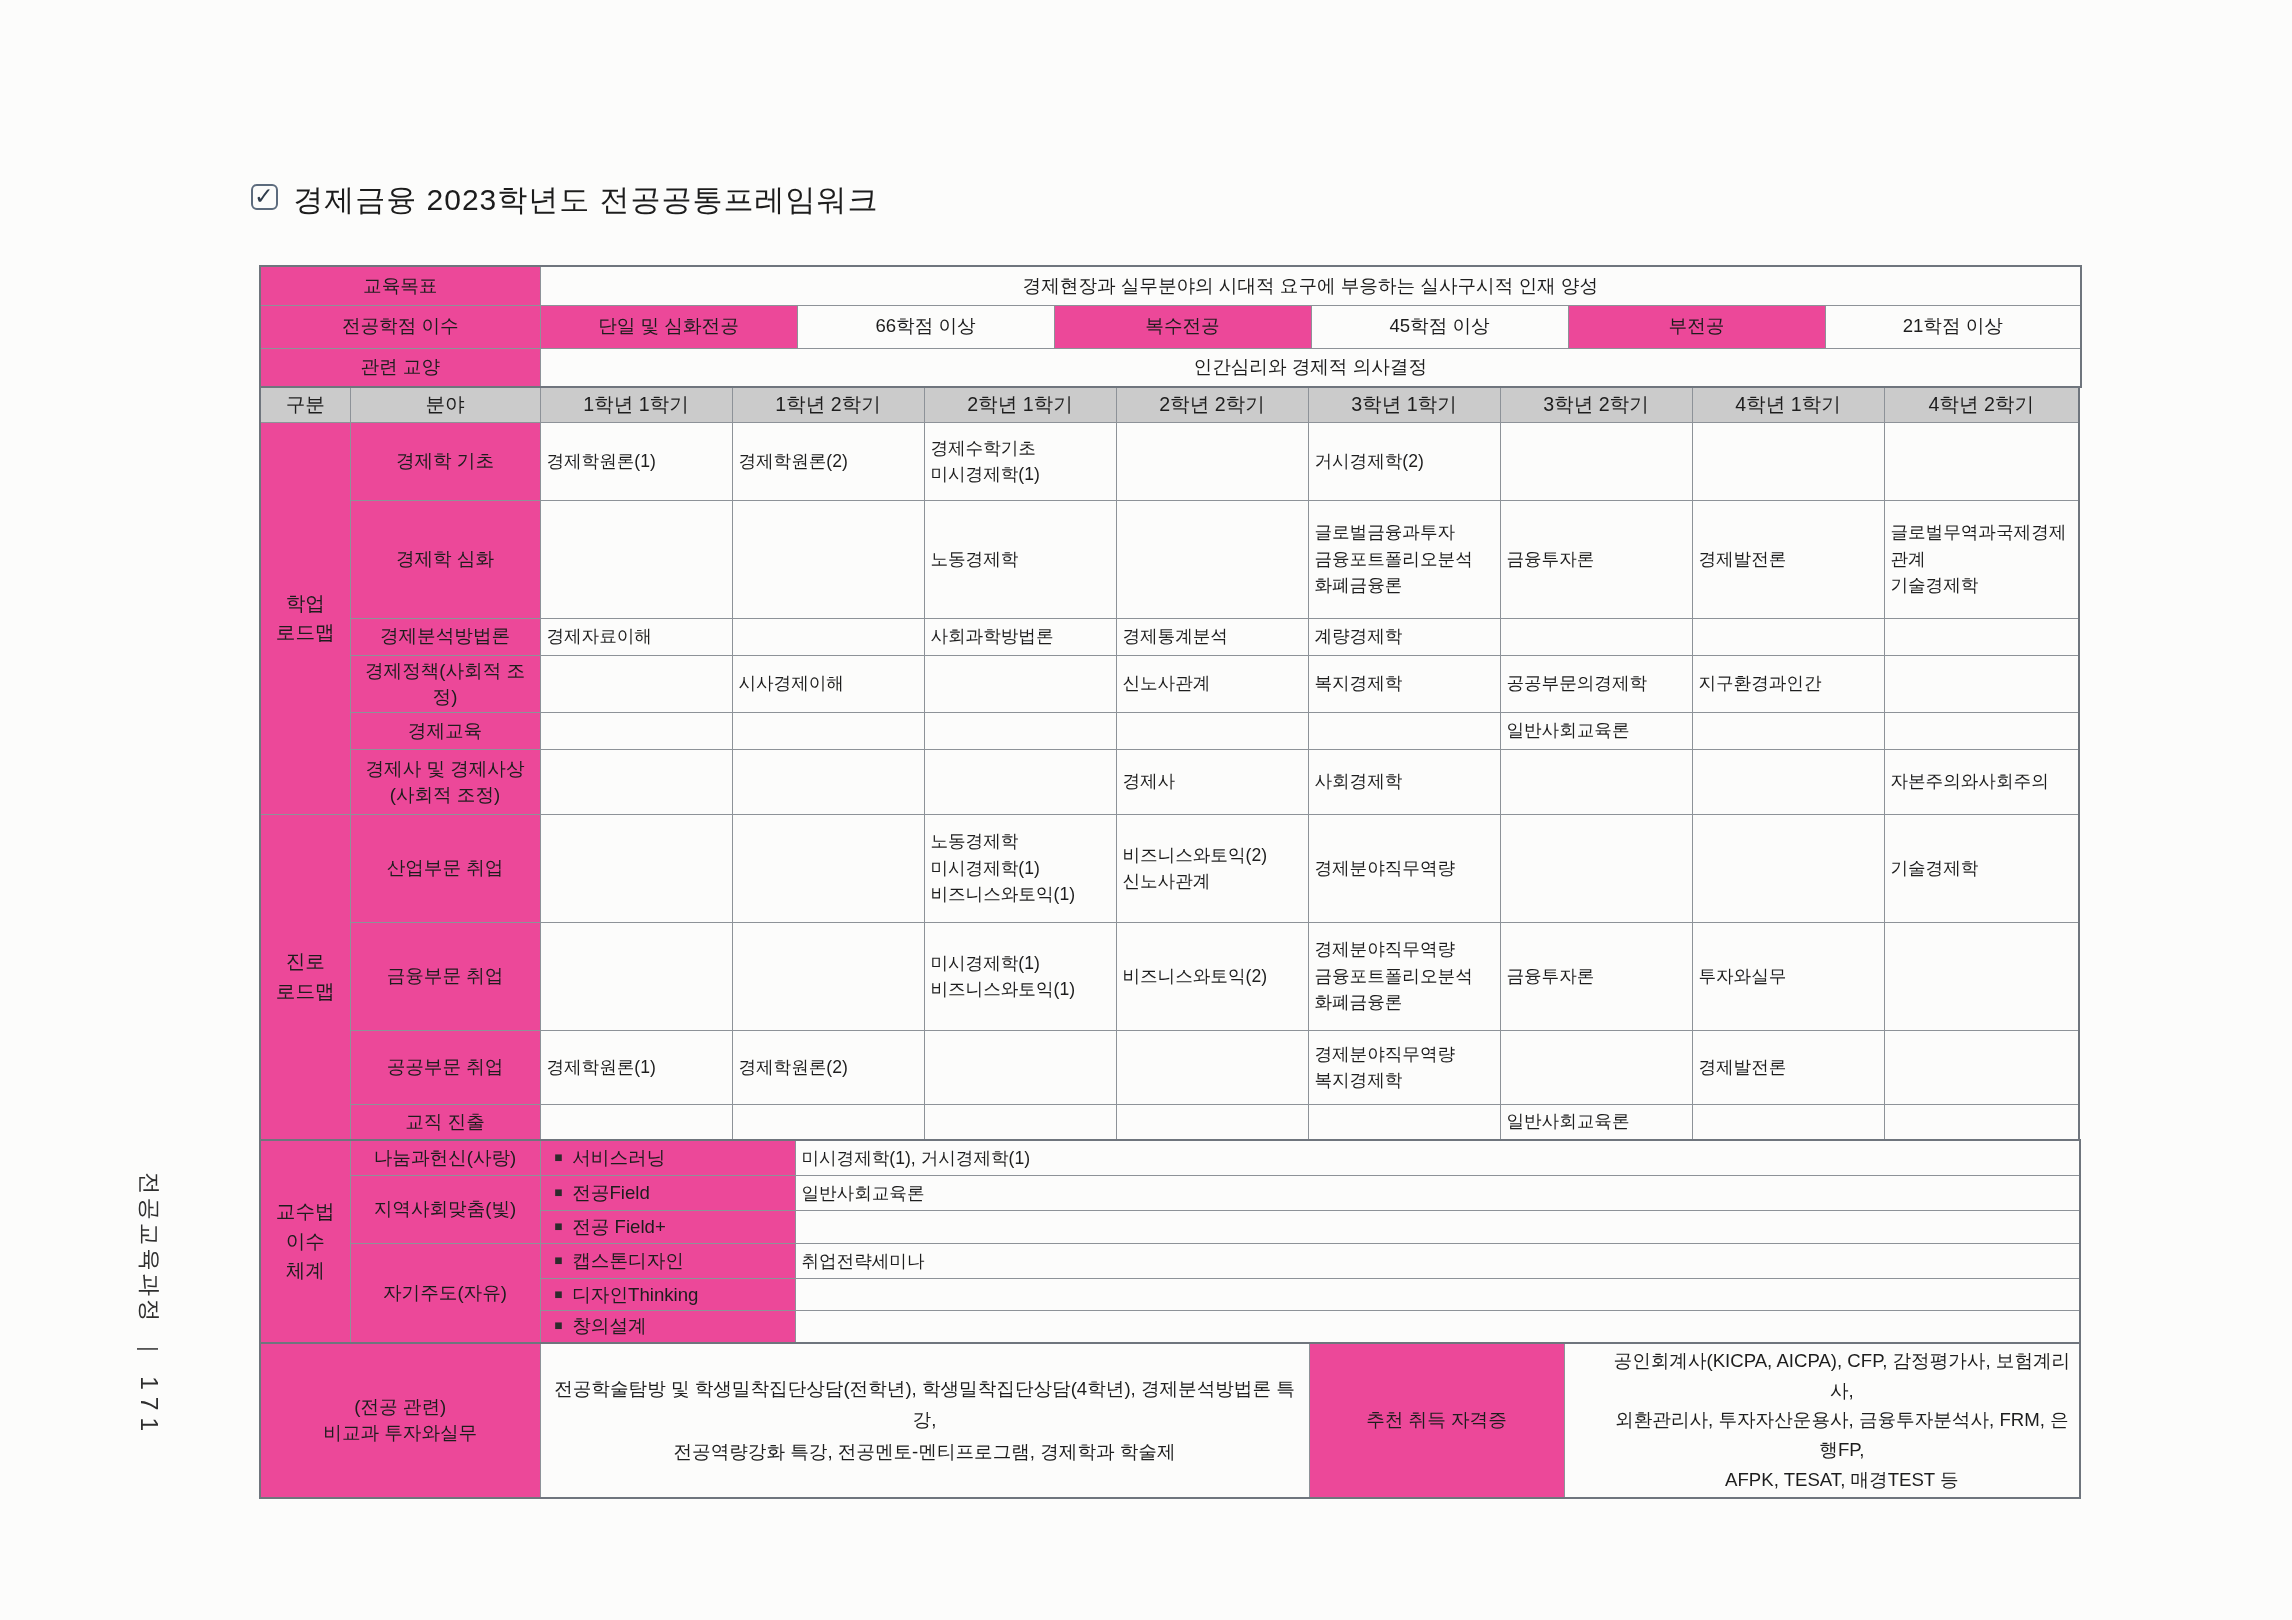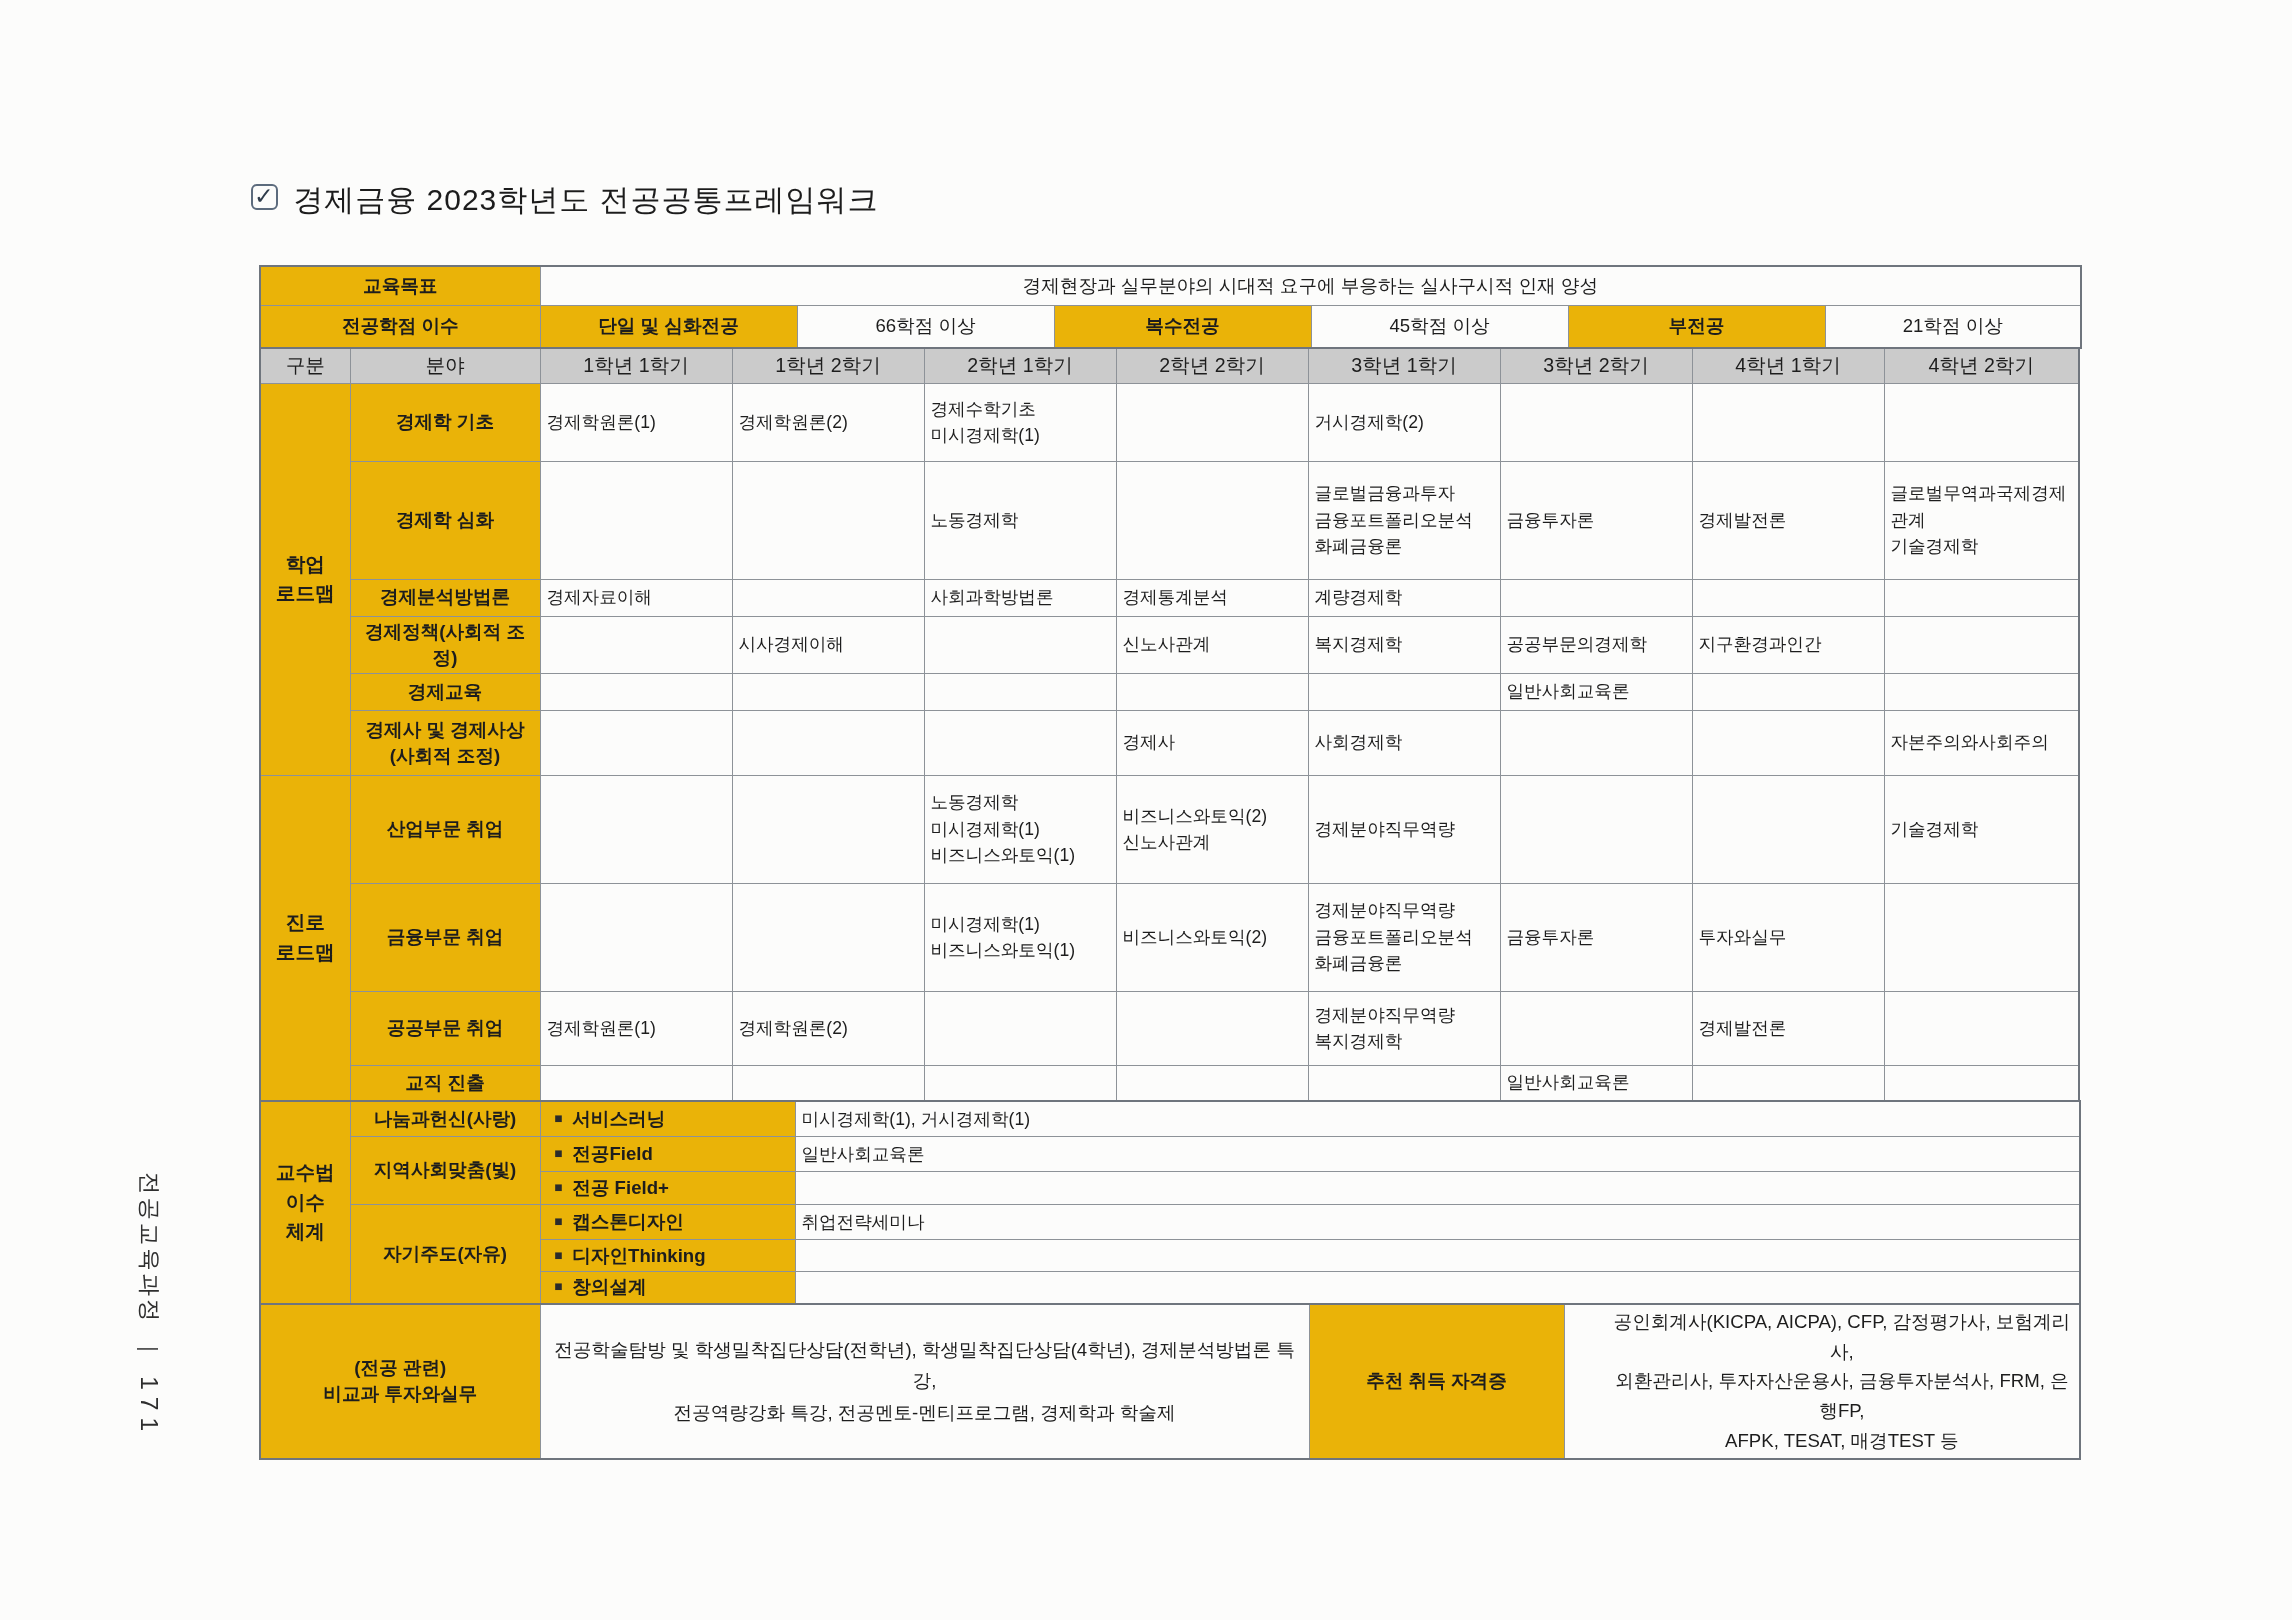--- a/index.html
+++ b/index.html
@@ -35,21 +35,21 @@
   .framework table + table { margin-top:-2px; }
   td {
     border:1px solid #8d9298;
     font-size:18.6px; color:#1d1d1d;
     padding:2px 7.8px;
     vertical-align:middle;
     overflow:hidden;
     white-space:pre-line;
     line-height:1.4;
   }
-  .lbl { background:#eab308; text-align:center;font-weight:bold; }
+  .lbl { background:#ec4899; text-align:center; }
   .hdr { background:#cbcbcb; text-align:center; font-size:19.6px; }
   .center { text-align:center; }
   .course { font-size:17.6px; text-align:left; padding:3.9px 5.9px; line-height:1.5; }
   .item-cell { text-align:left; padding-left:13.7px; font-size:18.6px;margin-top:48px; }
   .bullet { font-size:13.7px; margin-right:9.8px; color:#2b2b2b; vertical-align:2px; }
   .sec { font-size:19.6px; line-height:1.5; }
   
   .side-caption {
     position:absolute; left:165px; top:1172px;
     transform:rotate(90deg); transform-origin:top left;
@@ -94,20 +94,24 @@
         <td class="center" colspan="6">경제현장과 실무분야의 시대적 요구에 부응하는 실사구시적 인재 양성</td>
       </tr>
       <tr style="height:43px">
         <td class="lbl">전공학점 이수</td>
         <td class="lbl">단일 및 심화전공</td>
         <td class="center">66학점 이상</td>
         <td class="lbl">복수전공</td>
         <td class="center">45학점 이상</td>
         <td class="lbl">부전공</td>
         <td class="center">21학점 이상</td>
+      </tr>
+      <tr style="height:39px">
+        <td class="lbl">관련 교양</td>
+        <td class="center" colspan="6">인간심리와 경제적 의사결정</td>
       </tr>
     </tbody>
       </table>
 
     <table>
       <colgroup>
         <col style="width:90px">
           <col style="width:190px">
         <col style="width:192px">
           <col style="width:192px">

